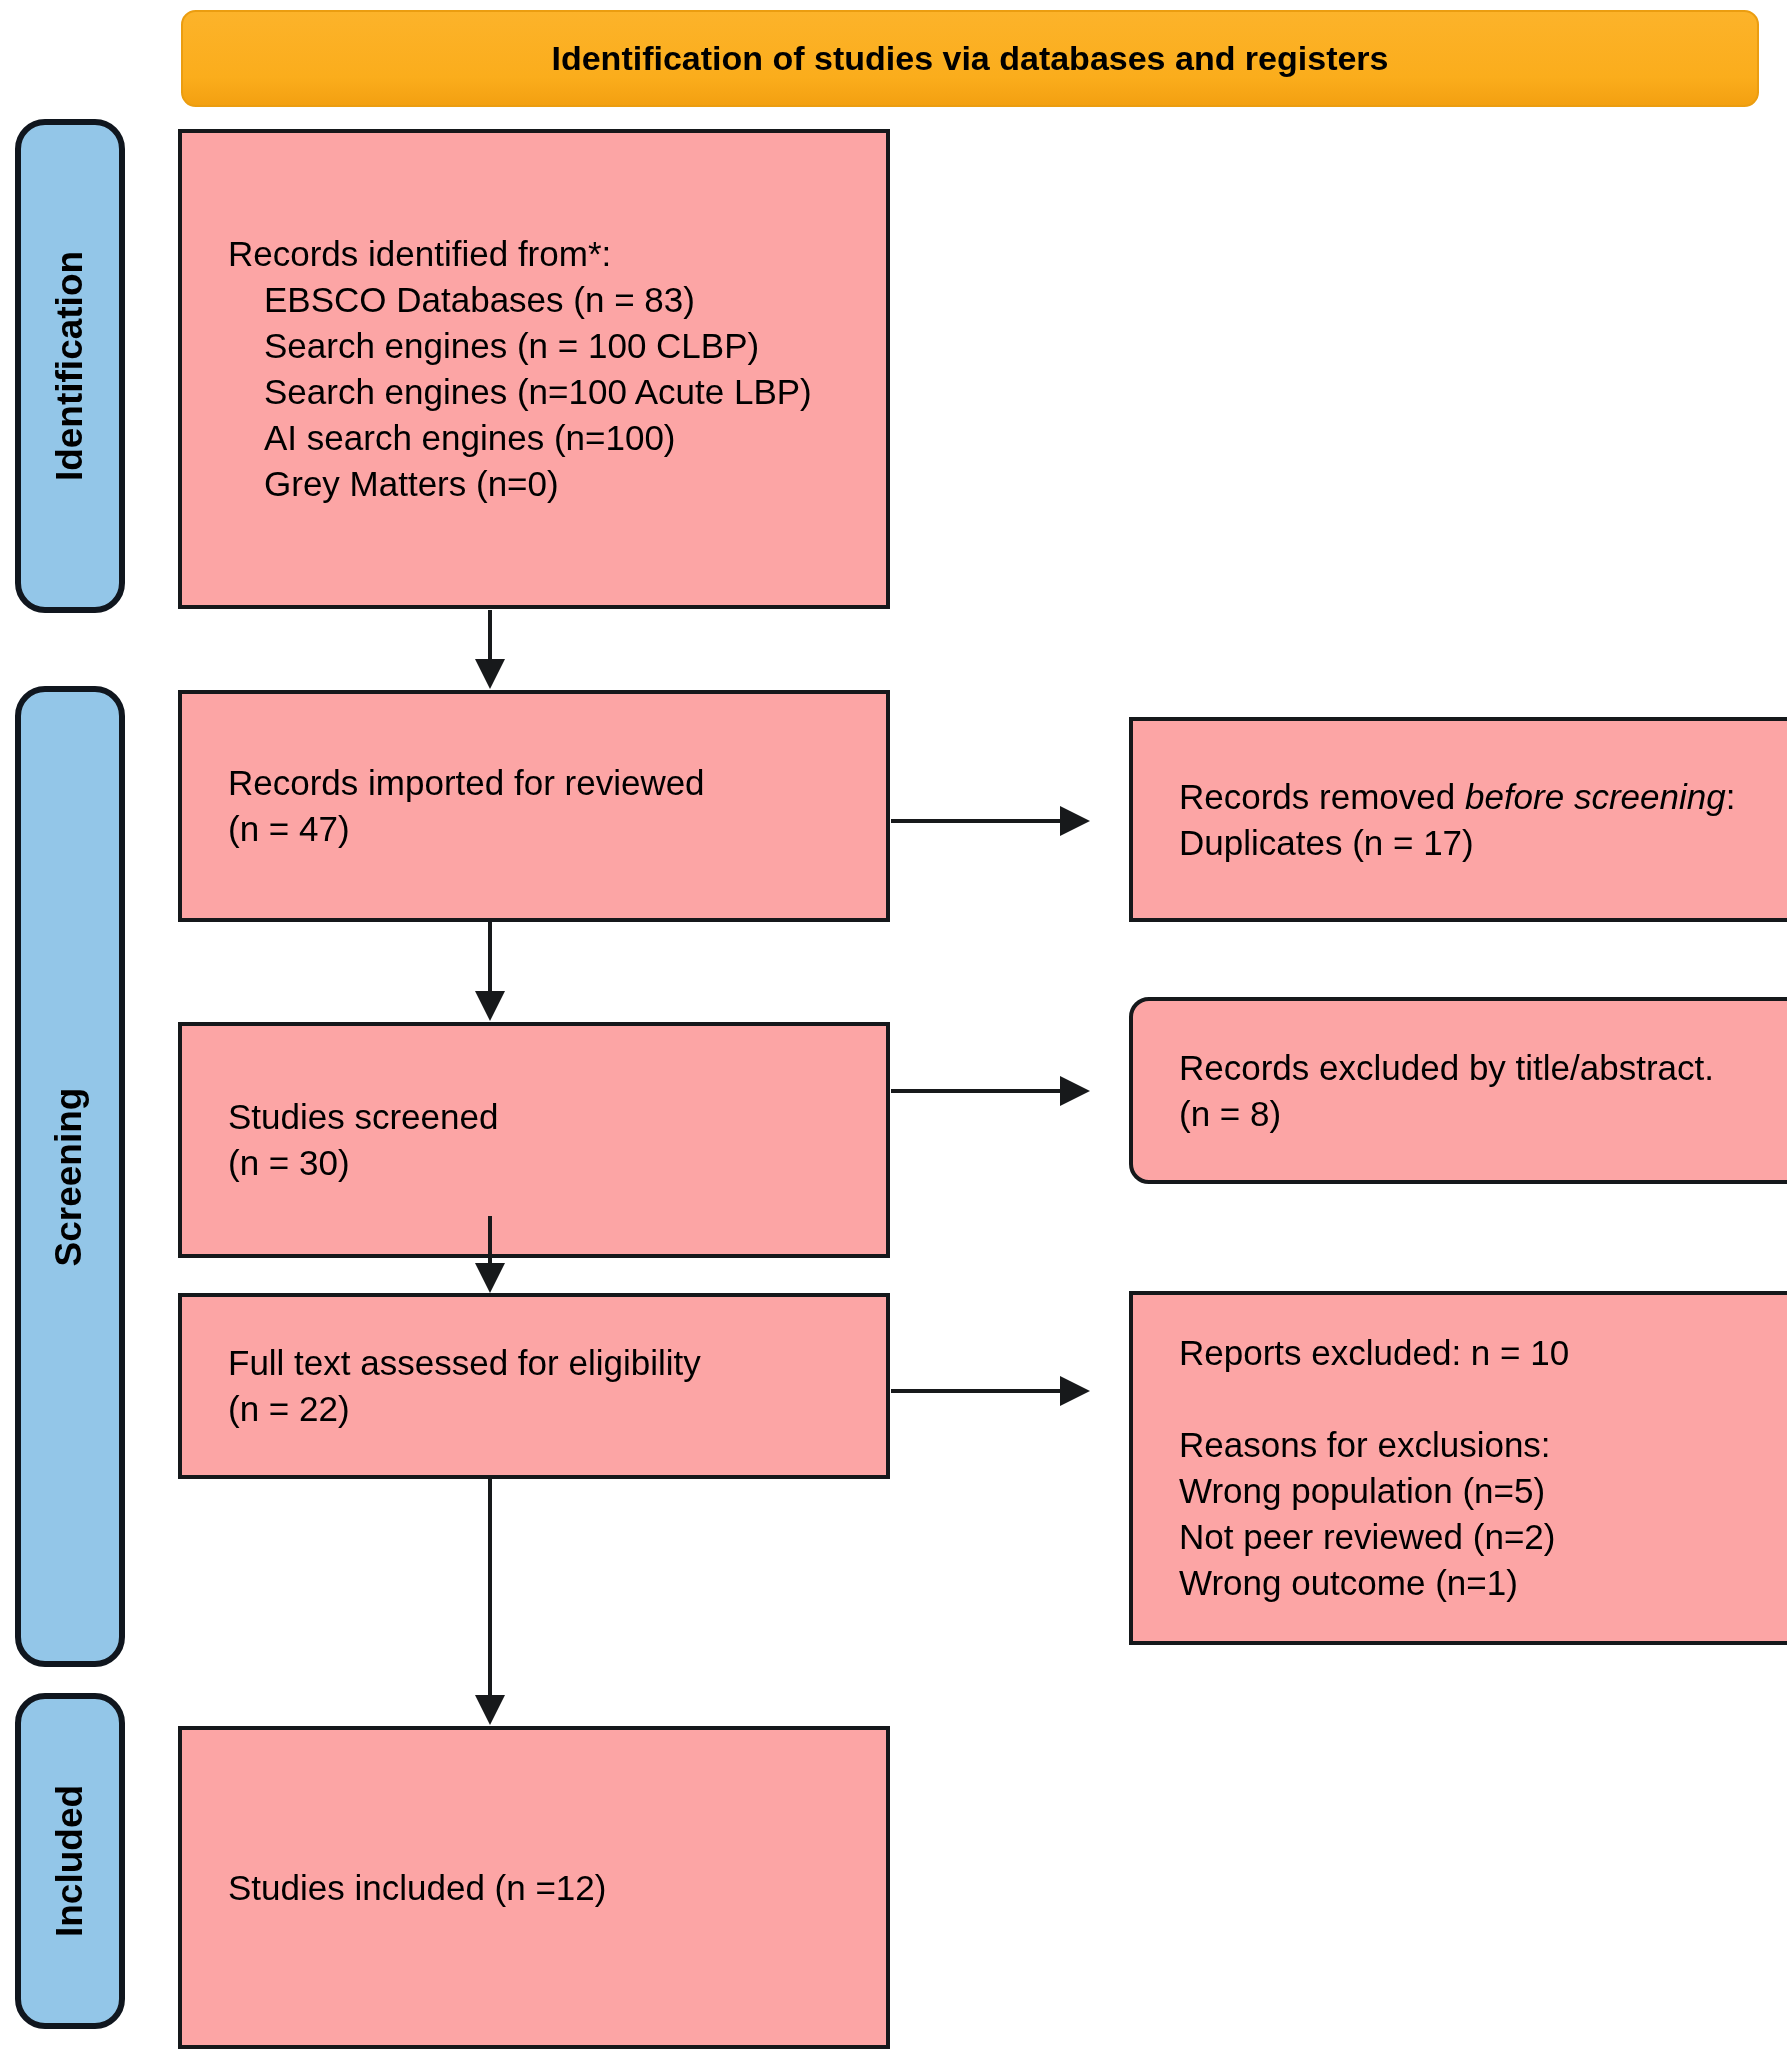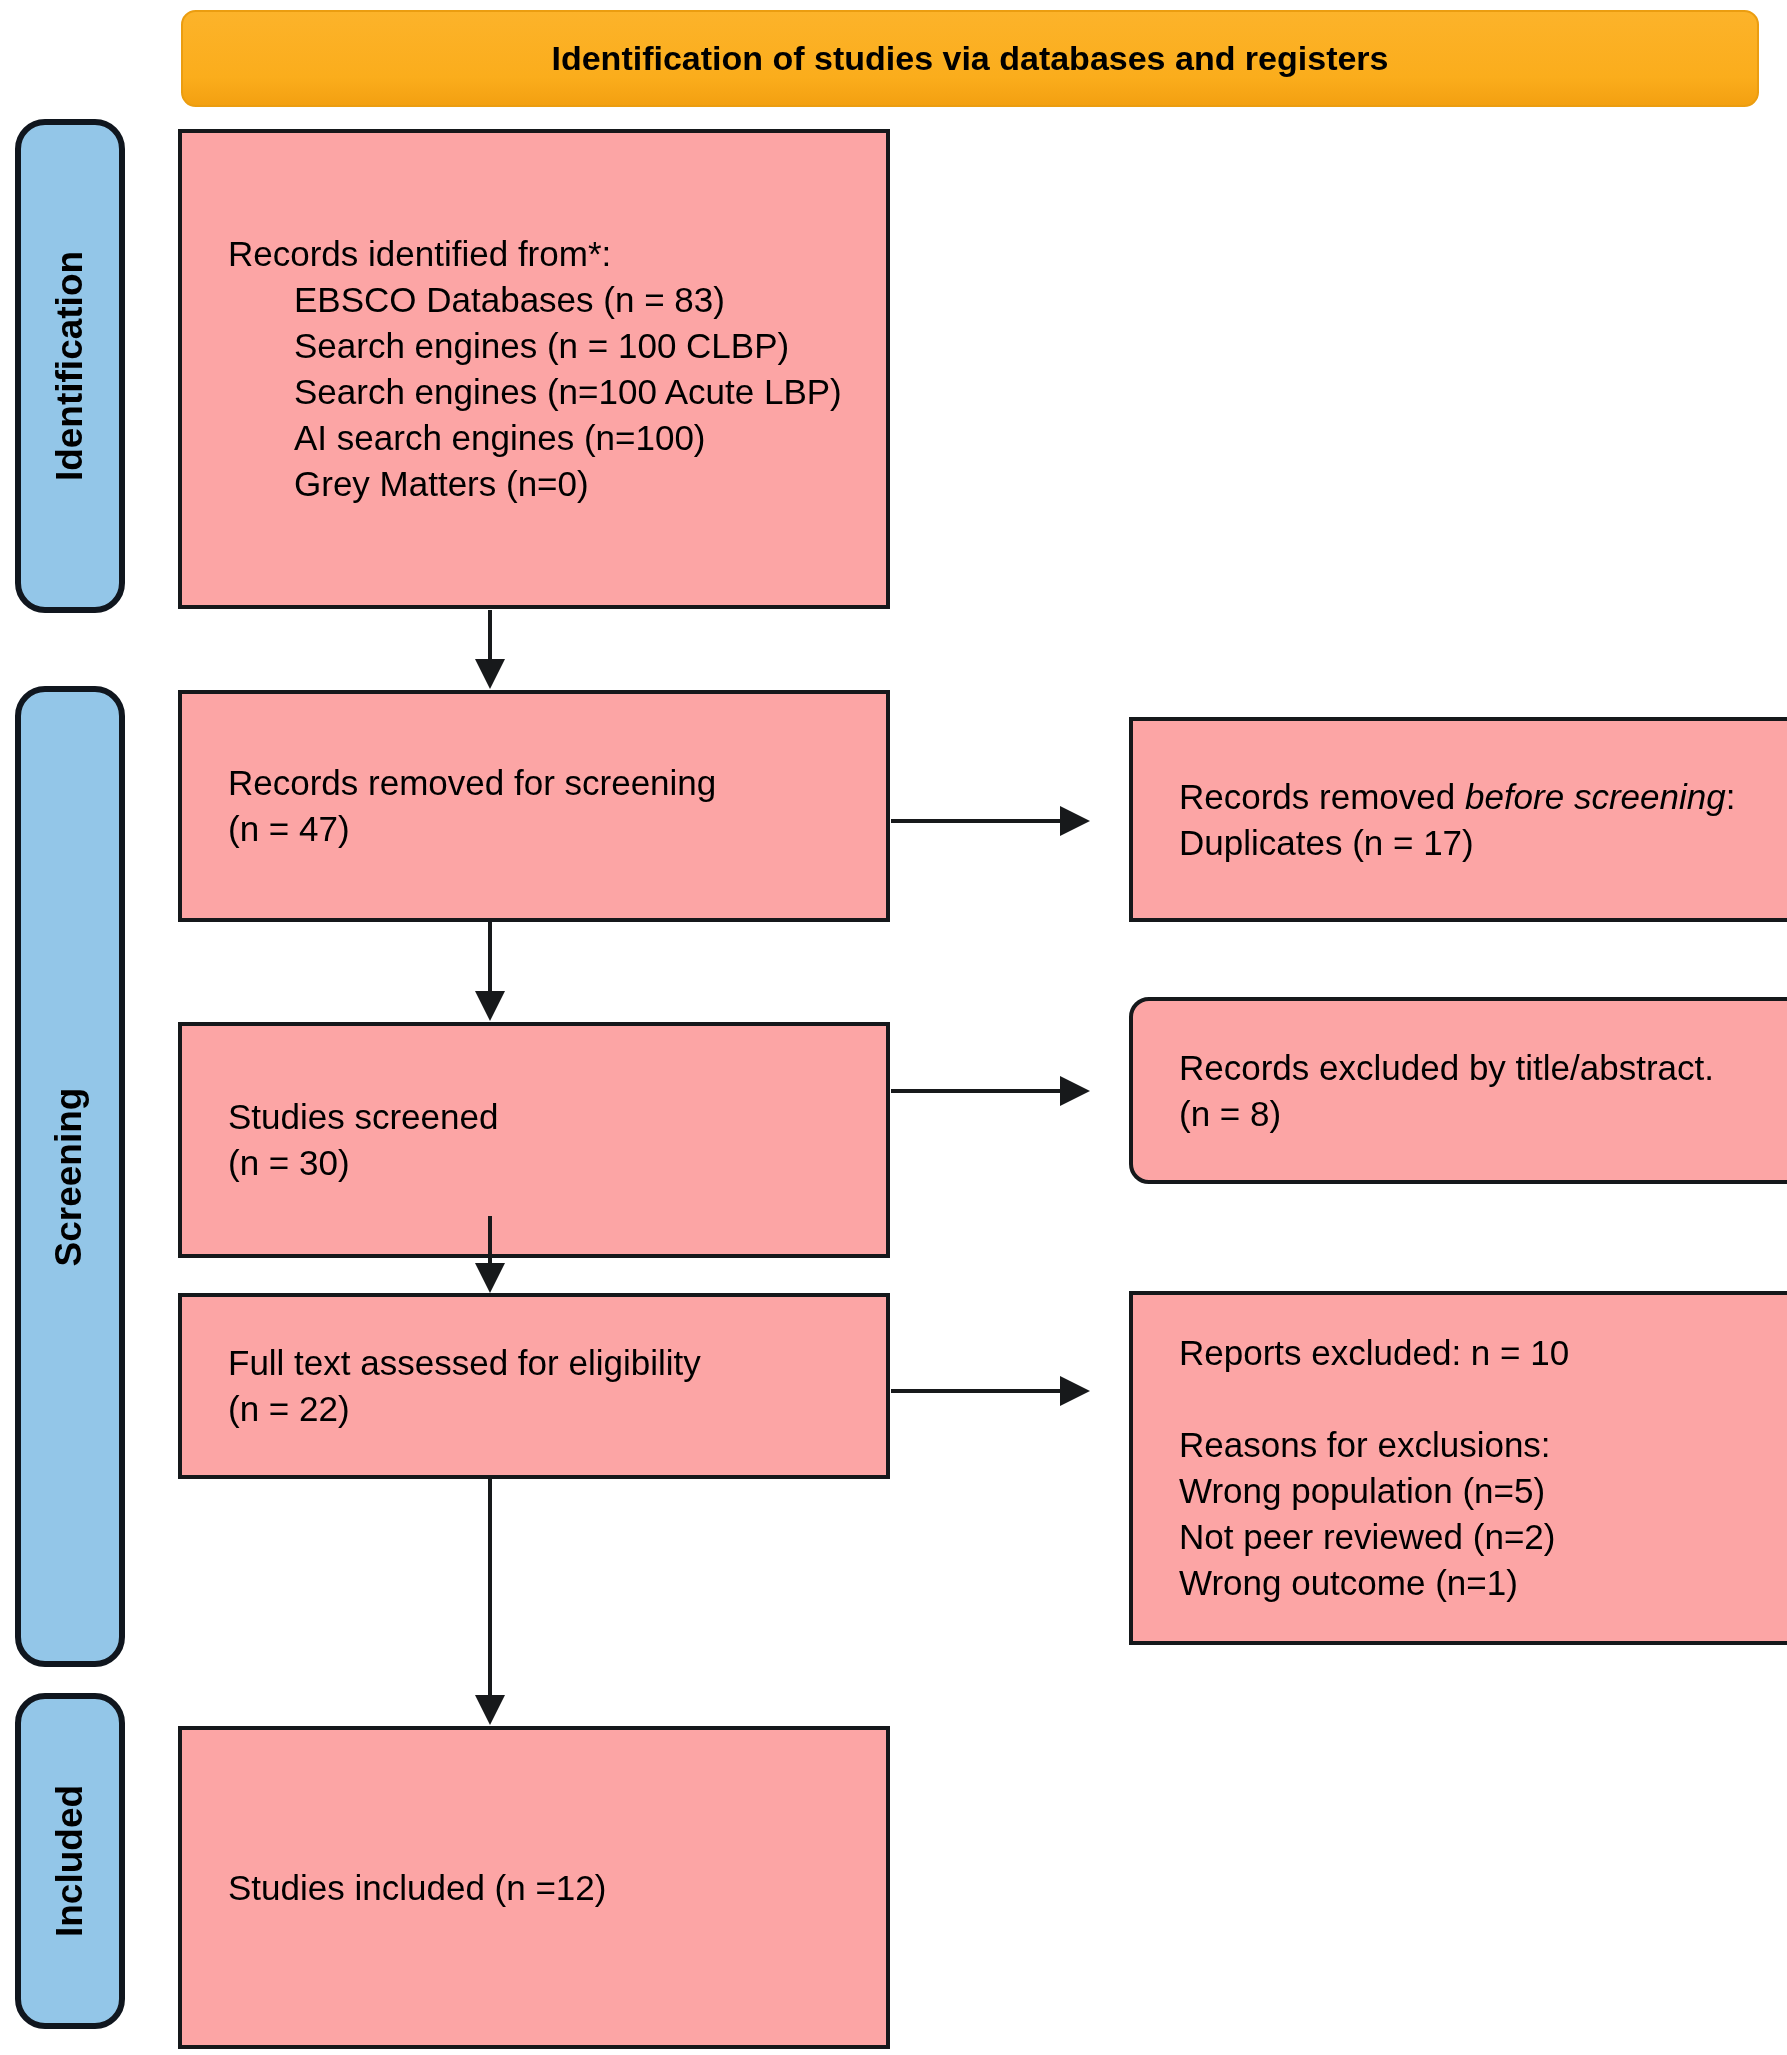--- a/index.html
+++ b/index.html
@@ -71,21 +71,21 @@
   #box-identified { left: 178px; top: 129px;  width: 712px; height: 480px; }
   #box-imported   { left: 178px; top: 690px; width: 712px; height: 232px; }
   #box-screened   { left: 178px; top: 1022px; width: 712px; height: 236px; }
   #box-fulltext   { left: 178px; top: 1293px; width: 712px; height: 186px; }
   #box-included   { left: 178px; top: 1726px; width: 712px; height: 323px; }
 
   #box-removed    { left: 1089px; top: 717px; width: 685px; height: 205px; }
   #box-excluded   { left: 1089px; top: 997px; width: 685px; height: 187px; border-radius: 20px; }
   #box-reports    { left: 1089px; top: 1291px; width: 685px; height: 354px; }
 
-  .src-item { margin-left: 66px; }
+  .src-item { margin-left: 36px; }
   .blank-line { height: 46px; }
 
   
   .varrow {
     position: absolute;
     width: 4.4px;
     background: #17191b;
   }
   .varrow::after {
     content: "";
@@ -142,21 +142,21 @@
   <div class="fbox" id="box-identified">
     <div>Records identified from*:</div>
     <div class="src-item">EBSCO Databases (n = 83)</div>
     <div class="src-item">Search engines (n = 100 CLBP)</div>
     <div class="src-item">Search engines (n=100 Acute LBP)</div>
     <div class="src-item">AI search engines (n=100)</div>
     <div class="src-item">Grey Matters (n=0)</div>
   </div>
 
   <div class="fbox" id="box-imported">
-    <div>Records removed for screening</div>
+    <div>Records imported for reviewed</div>
     <div>(n = 47)</div>
   </div>
 
   <div class="fbox" id="box-screened">
     <div>Studies screened</div>
     <div>(n = 30)</div>
   </div>
 
   <div class="fbox" id="box-fulltext">
     <div>Full text assessed for eligibility</div>

